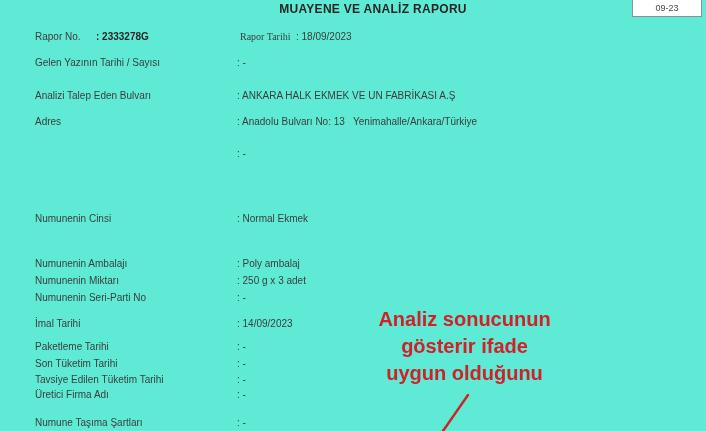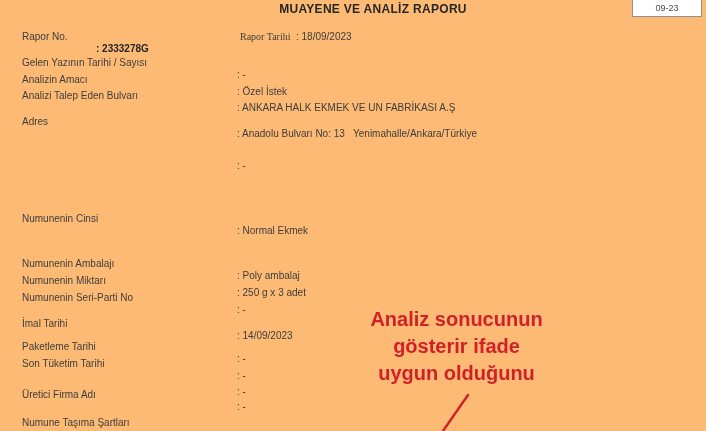--- a/index.html
+++ b/index.html
@@ -1,43 +1,43 @@
 <!DOCTYPE html>
 <html style="--accent-red: #d02129;"><head>
 <meta charset="utf-8">
 <style>
   :root { --accent-red: #d02129; --ink: #3d3d3d; --ink-dark: #262626; }
   * { margin: 0; padding: 0; box-sizing: border-box; }
   html, body { width: 706px; height: 431px; overflow: hidden; background: #ffffff; }
   body { font-family: "Liberation Sans", sans-serif; font-size: 10px; color: var(--ink); }
 
-  .page { position: relative; width: 706px; height: 431px; background: #fdba74; }
+  .page { position: relative; width: 706px; height: 431px; background: #5eead4; }
 
   .title {
     position: absolute; top: 2px; left: 248px; width: 250px;
     text-align: center; font-size: 12px; font-weight: bold;
     letter-spacing: .3px; color: var(--ink-dark); white-space: nowrap;
   }
 
   .corner-box {
     position: absolute; left: 632px; top: -8px; width: 70px; height: 25px;
     border: 1px solid #8f8f8f; background: #fff;
     display: flex; align-items: center; justify-content: center;
     font-size: 9px; color: #4a4a4a; padding-top: 6px;
   }
 
   .frow { position: absolute; left: 0; width: 706px; height: 13px; line-height: 13px; }
-  .flabel { position: absolute; left: 22px; white-space: pre; text-align: center; }
-  .fvalue { position: absolute; left: 237px; white-space: pre; margin-top: 12px; }
+  .flabel { position: absolute; left: 35px; white-space: pre; text-align: center; }
+  .fvalue { position: absolute; left: 237px; white-space: pre; }
   .hlabel2 { position: absolute; left: 240px; white-space: pre; font-family: Liberation Serif, serif; }
   .hvalue2 { position: absolute; left: 296px; white-space: pre; }
   .bold { font-weight: bold; color: var(--ink-dark); }
 
   .annotation {
-    position: absolute; top: 306px; left: 354px; width: 205px;
+    position: absolute; top: 306px; left: 362px; width: 205px;
     text-align: center; color: var(--accent-red);
     font-weight: bold; font-size: 20px; line-height: 27px; white-space: nowrap;
   }
 
   .callout-svg { position: absolute; left: 432px; top: 389px; }
 </style>
 </head>
 <body>
 
 <div class="page">
@@ -51,24 +51,20 @@
   <div class="frow" style="top:30px">
     <span class="flabel">Rapor No.</span>
     <span class="fvalue bold" style="left:96px">: 2333278G</span>
     <span class="hlabel2">Rapor Tarihi</span>
     <span class="hvalue2">: 18/09/2023</span>
   </div>
 
   <div class="frow" style="top:56px">
     <span class="flabel">Gelen Yazının Tarihi / Sayısı</span>
     <span class="fvalue">: -</span>
-  </div>
-  <div class="frow" style="top:73px">
-    <span class="flabel">Analizin Amacı</span>
-    <span class="fvalue">: Özel İstek</span>
   </div>
   <div class="frow" style="top:89px">
     <span class="flabel">Analizi Talep Eden Bulvarı</span>
     <span class="fvalue">: ANKARA HALK EKMEK VE UN FABRİKASI A.Ş</span>
   </div>
   <div class="frow" style="top:115px">
     <span class="flabel">Adres</span>
     <span class="fvalue">: Anadolu Bulvarı No: 13   Yenimahalle/Ankara/Türkiye</span>
   </div>
   <div class="frow" style="top:147px">
@@ -96,20 +92,21 @@
   </div>
   <div class="frow" style="top:340px">
     <span class="flabel">Paketleme Tarihi</span>
     <span class="fvalue">: -</span>
   </div>
   <div class="frow" style="top:357px">
     <span class="flabel">Son Tüketim Tarihi</span>
     <span class="fvalue">: -</span>
   </div>
   <div class="frow" style="top:373px">
+    <span class="flabel">Tavsiye Edilen Tüketim Tarihi</span>
     <span class="fvalue">: -</span>
   </div>
   <div class="frow" style="top:388px">
     <span class="flabel">Üretici Firma Adı</span>
     <span class="fvalue">: -</span>
   </div>
   <div class="frow" style="top:416px">
     <span class="flabel">Numune Taşıma Şartları</span>
     <span class="fvalue">: -</span>
   </div>

